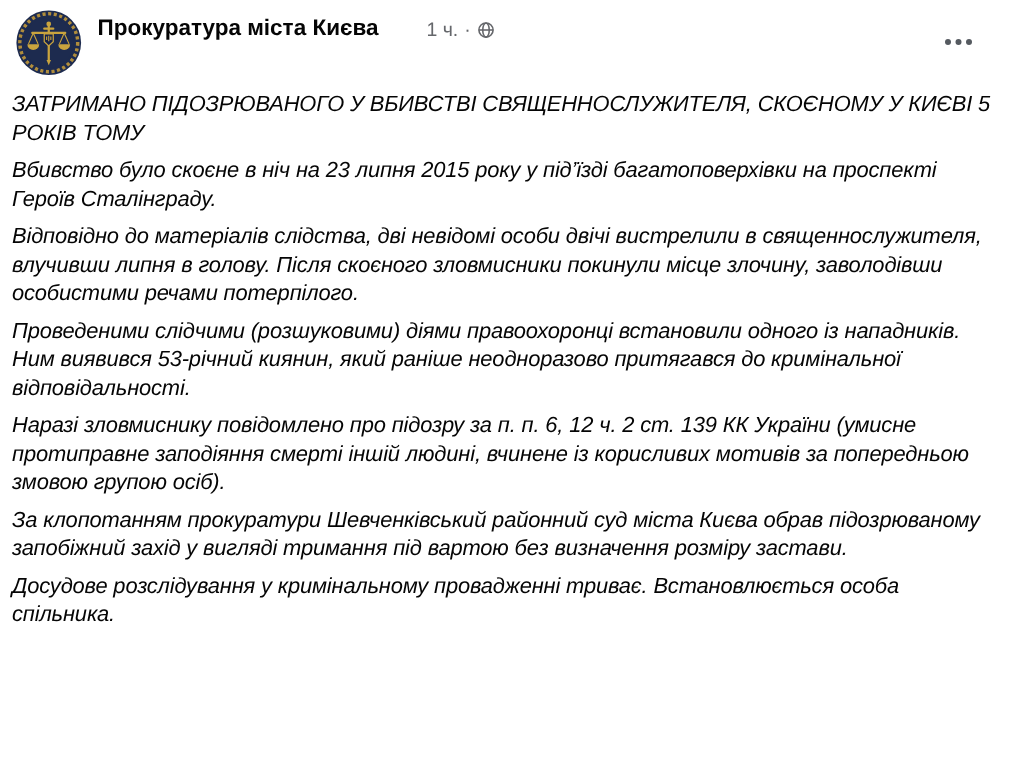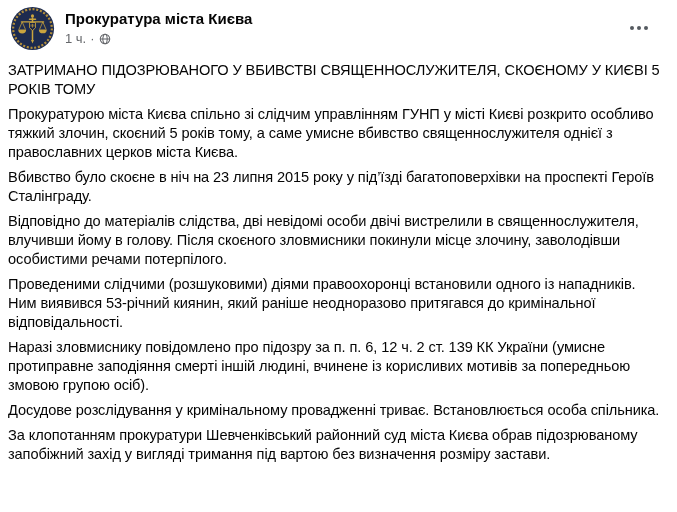--- a/index.html
+++ b/index.html
@@ -30,21 +30,22 @@
     overflow: hidden;
     display: block;
     cursor: pointer;
     margin-left: 2px;
   }
   .avatar svg { display: block; width: 45px; height: 45px; }
   .header-text {
     margin-left: 10px;
     padding-top: 3px;
     display: flex;
-    flex-direction: column;
+    flex-direction: row;
+    gap: 32px;
   }
   .page-name {
     font-size: 15px;
     font-weight: 700;
     line-height: 20px;
     color: #050505;
     text-decoration: none;
     cursor: pointer;
   }
   .meta {
@@ -86,20 +87,21 @@
   .post-body {
     margin-top: 9px;
     font-size: 14.6px;
     line-height: 19px;
     letter-spacing: -0.1px;
     color: #050505;
   }
   .post-body p {
     margin: 0 0 6px 0;
     white-space: normal;
+    font-style: italic;
   }
   .post-body p:last-child { margin-bottom: 0; }
 </style>
 </head>
 <body>
 
 <article class="post">
 
   <header class="post-header">
 
@@ -147,22 +149,21 @@
           <i></i>
           <i></i>
           <i></i>
         </span>
     </button>
 
   </header>
 
   <div class="post-body">
       <p>ЗАТРИМАНО ПІДОЗРЮВАНОГО У ВБИВСТВІ СВЯЩЕННОСЛУЖИТЕЛЯ, СКОЄНОМУ У КИЄВІ 5 РОКІВ ТОМУ</p>
-      <p>Прокуратурою міста Києва спільно зі слідчим управлінням ГУНП у місті Києві розкрито особливо тяжкий злочин, скоєний 5 років тому, а саме умисне вбивство священнослужителя однієї з православних церков міста Києва.</p>
       <p>Вбивство було скоєне в ніч на 23 липня 2015 року у під’їзді багатоповерхівки на проспекті Героїв Сталінграду.</p>
-      <p>Відповідно до матеріалів слідства, дві невідомі особи двічі вистрелили в священнослужителя, влучивши йому в голову. Після скоєного зловмисники покинули місце злочину, заволодівши особистими речами потерпілого.</p>
+      <p>Відповідно до матеріалів слідства, дві невідомі особи двічі вистрелили в священнослужителя, влучивши липня в голову. Після скоєного зловмисники покинули місце злочину, заволодівши особистими речами потерпілого.</p>
       <p>Проведеними слідчими (розшуковими) діями правоохоронці встановили одного із нападників. Ним виявився 53-річний киянин, який раніше неодноразово притягався до кримінальної відповідальності.</p>
       <p>Наразі зловмиснику повідомлено про підозру за п. п. 6, 12 ч. 2 ст. 139 КК України (умисне протиправне заподіяння смерті іншій людині, вчинене із корисливих мотивів за попередньою змовою групою осіб).</p>
+      <p>За клопотанням прокуратури Шевченківський районний суд міста Києва обрав підозрюваному запобіжний захід у вигляді тримання під вартою без визначення розміру застави.</p>
       <p>Досудове розслідування у кримінальному провадженні триває. Встановлюється особа спільника.</p>
-      <p>За клопотанням прокуратури Шевченківський районний суд міста Києва обрав підозрюваному запобіжний захід у вигляді тримання під вартою без визначення розміру застави.</p>
     </div>
 
 </article>
 
 </body></html>

